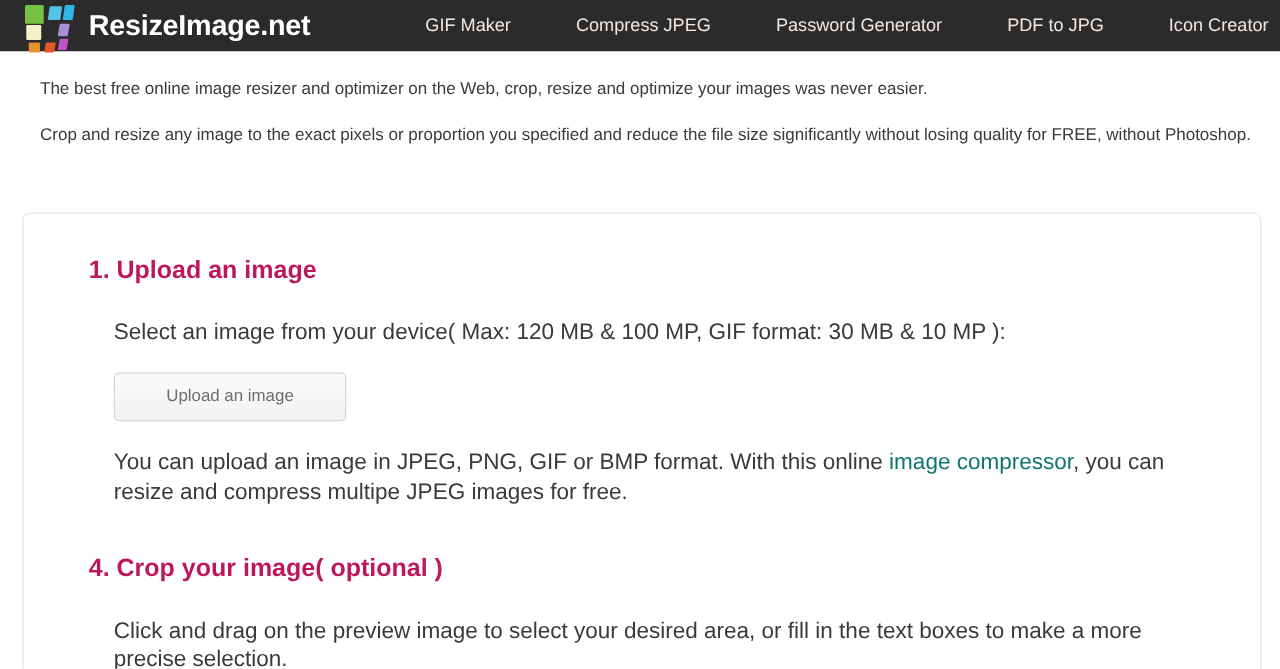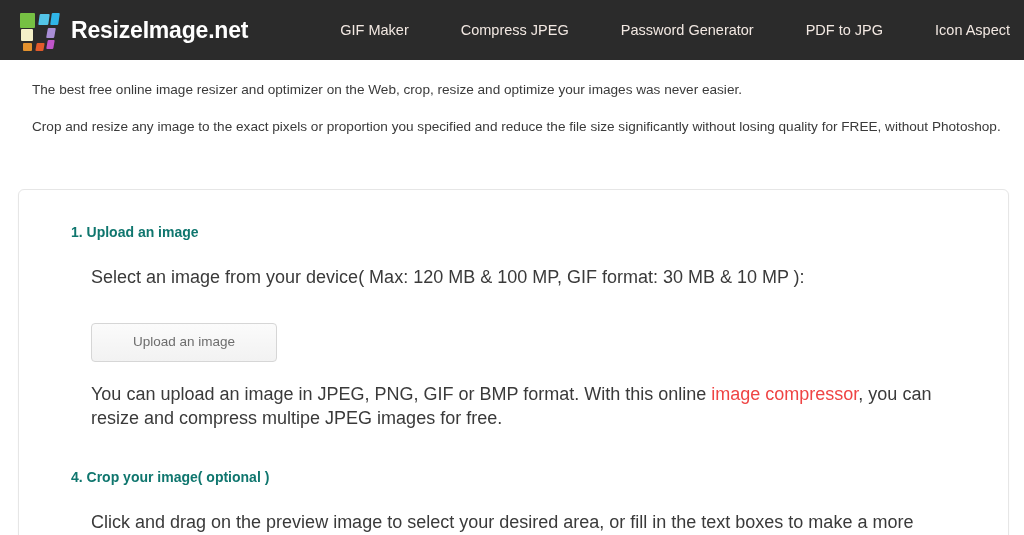--- a/index.html
+++ b/index.html
@@ -11,21 +11,21 @@
     width: 1024px;
     height: 535px;
     background: #ffffff;
     font-family: "Liberation Sans", sans-serif;
     color: #333333;
     overflow: hidden;
   }
 
   
   .site-header {
-    height: 60px;
+    height: 41px;
     background: #2b2b2b;
     display: flex;
     align-items: center;
     position: relative;
   }
   .brand {
     display: flex;
     align-items: center;
     padding-left: 20px;
     flex: 0 0 auto;
@@ -83,58 +83,58 @@
   }
   .panel {
     border: 1px solid #e6e6e6;
     border-radius: 6px;
     background: #ffffff;
     box-shadow: 0 1px 2px rgba(0,0,0,0.035);
     padding: 34px 42px 30px 52px;
     min-height: 310px;
   }
   .step-title {
-    font-size: 14px;
+    font-size: 20px;
     font-weight: bold;
-    color: #0f766e;
+    color: #be185d;
     margin: 0 0 26px 0;
   }
   .step-title.second { margin-top: 39px; }
   .step-body {
     padding-left: 20px;
   }
   .step-body p {
     margin: 0 0 18px 0;
     font-size: 18px;
     color: #3a3a3a;
     line-height: 1.3;
   }
   .inline-link {
-    color: #ef4444;
+    color: #0f766e;
     text-decoration: none;
     cursor: pointer;
   }
 
   
   .btn {
     display: inline-block;
     font-family: "Liberation Sans", sans-serif;
     font-size: 13.5px;
     color: #6d6d6d;
     background: linear-gradient(to bottom, #fbfbfb 0%, #f2f2f2 100%);
     border: 1px solid #d6d6d6;
     border-radius: 4px;
     padding: 9px 18px;
     cursor: pointer;
     line-height: 1.1;
   }
   .btn-upload {
     min-width: 186px;
     text-align: center;
-    margin: 16px 0 21px 0;
+    margin: 3px 0 21px 0;
     padding: 11px 18px;
   }
   .btn-change {
     min-width: 120px;
     text-align: center;
     padding: 8px 16px;
   }
 
   
   .selection-row {
@@ -207,21 +207,21 @@
       <span class="sq" style="left:27px; top:28px; width:7px;  height:9px;  background:#c055c9; transform:skewX(-10deg);"></span>
     </div>
     <div class="logo-title">ResizeImage.net</div>
   </div>
 
   <nav class="main-nav">
     <a class="nav-link" href="#">GIF Maker</a>
     <a class="nav-link" href="#">Compress JPEG</a>
     <a class="nav-link" href="#">Password Generator</a>
     <a class="nav-link" href="#">PDF to JPG</a>
-    <a class="nav-link" href="#">Icon Aspect</a>
+    <a class="nav-link" href="#">Icon Creator</a>
 
   </nav>
 </div>
 
 <div class="intro">
   <p>The best free online image resizer and optimizer on the Web, crop, resize and optimize your images was never easier.</p>
   <p>Crop and resize any image to the exact pixels or proportion you specified and reduce the file size significantly without losing quality for FREE, without Photoshop.</p>
 </div>
 
 <div class="panel-wrap">

